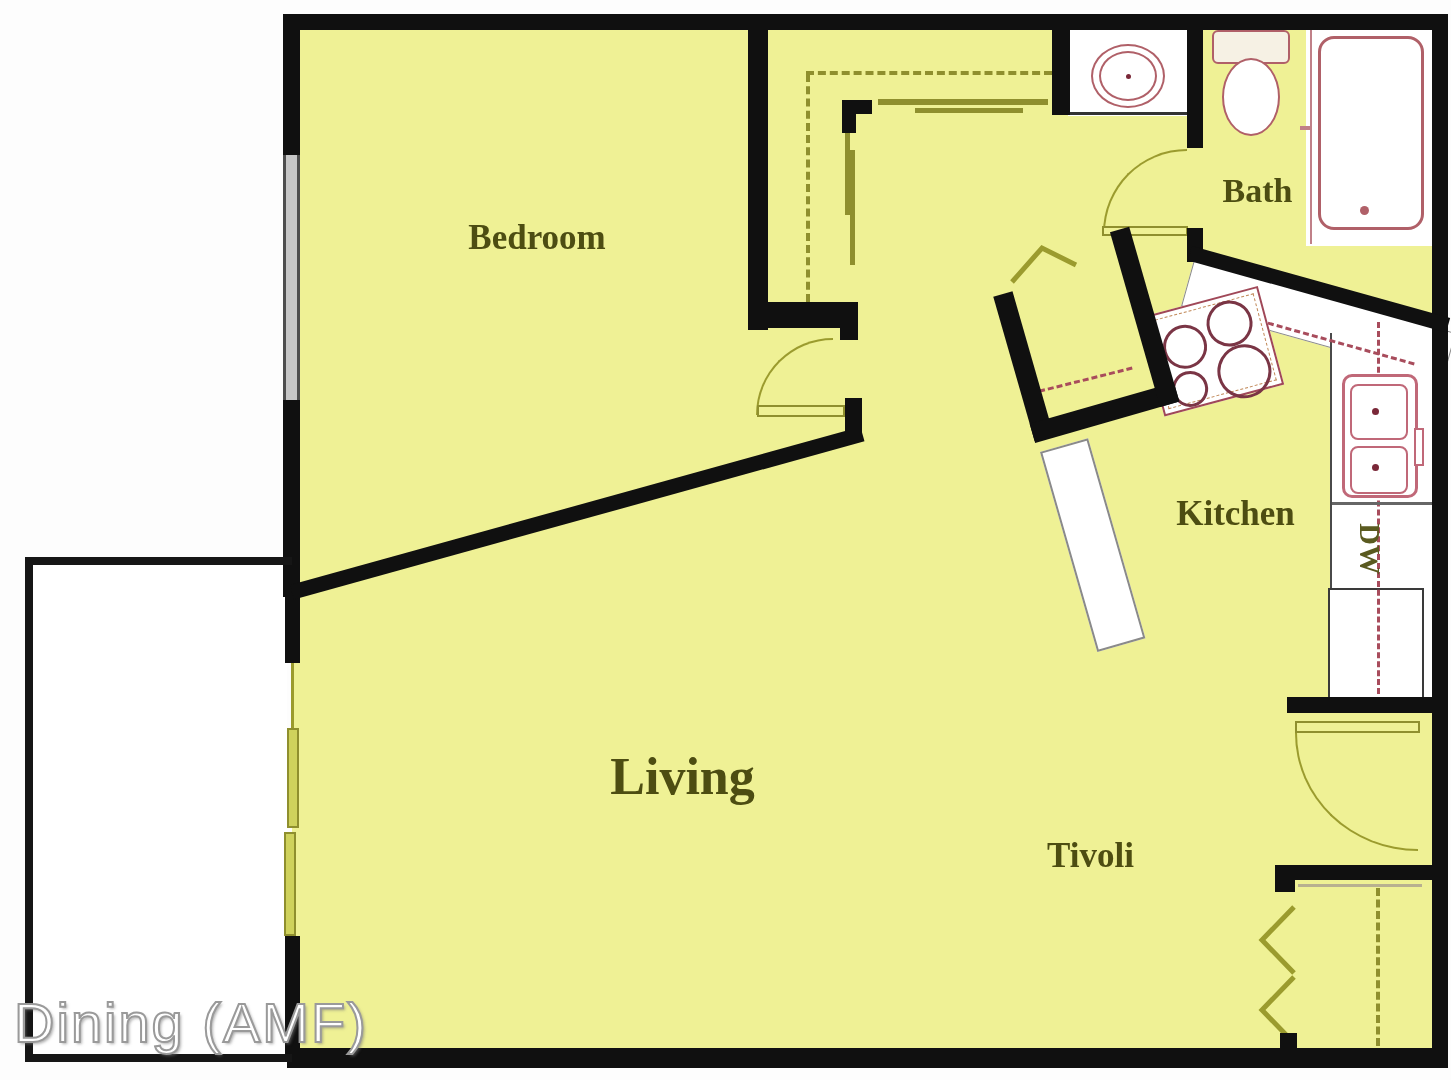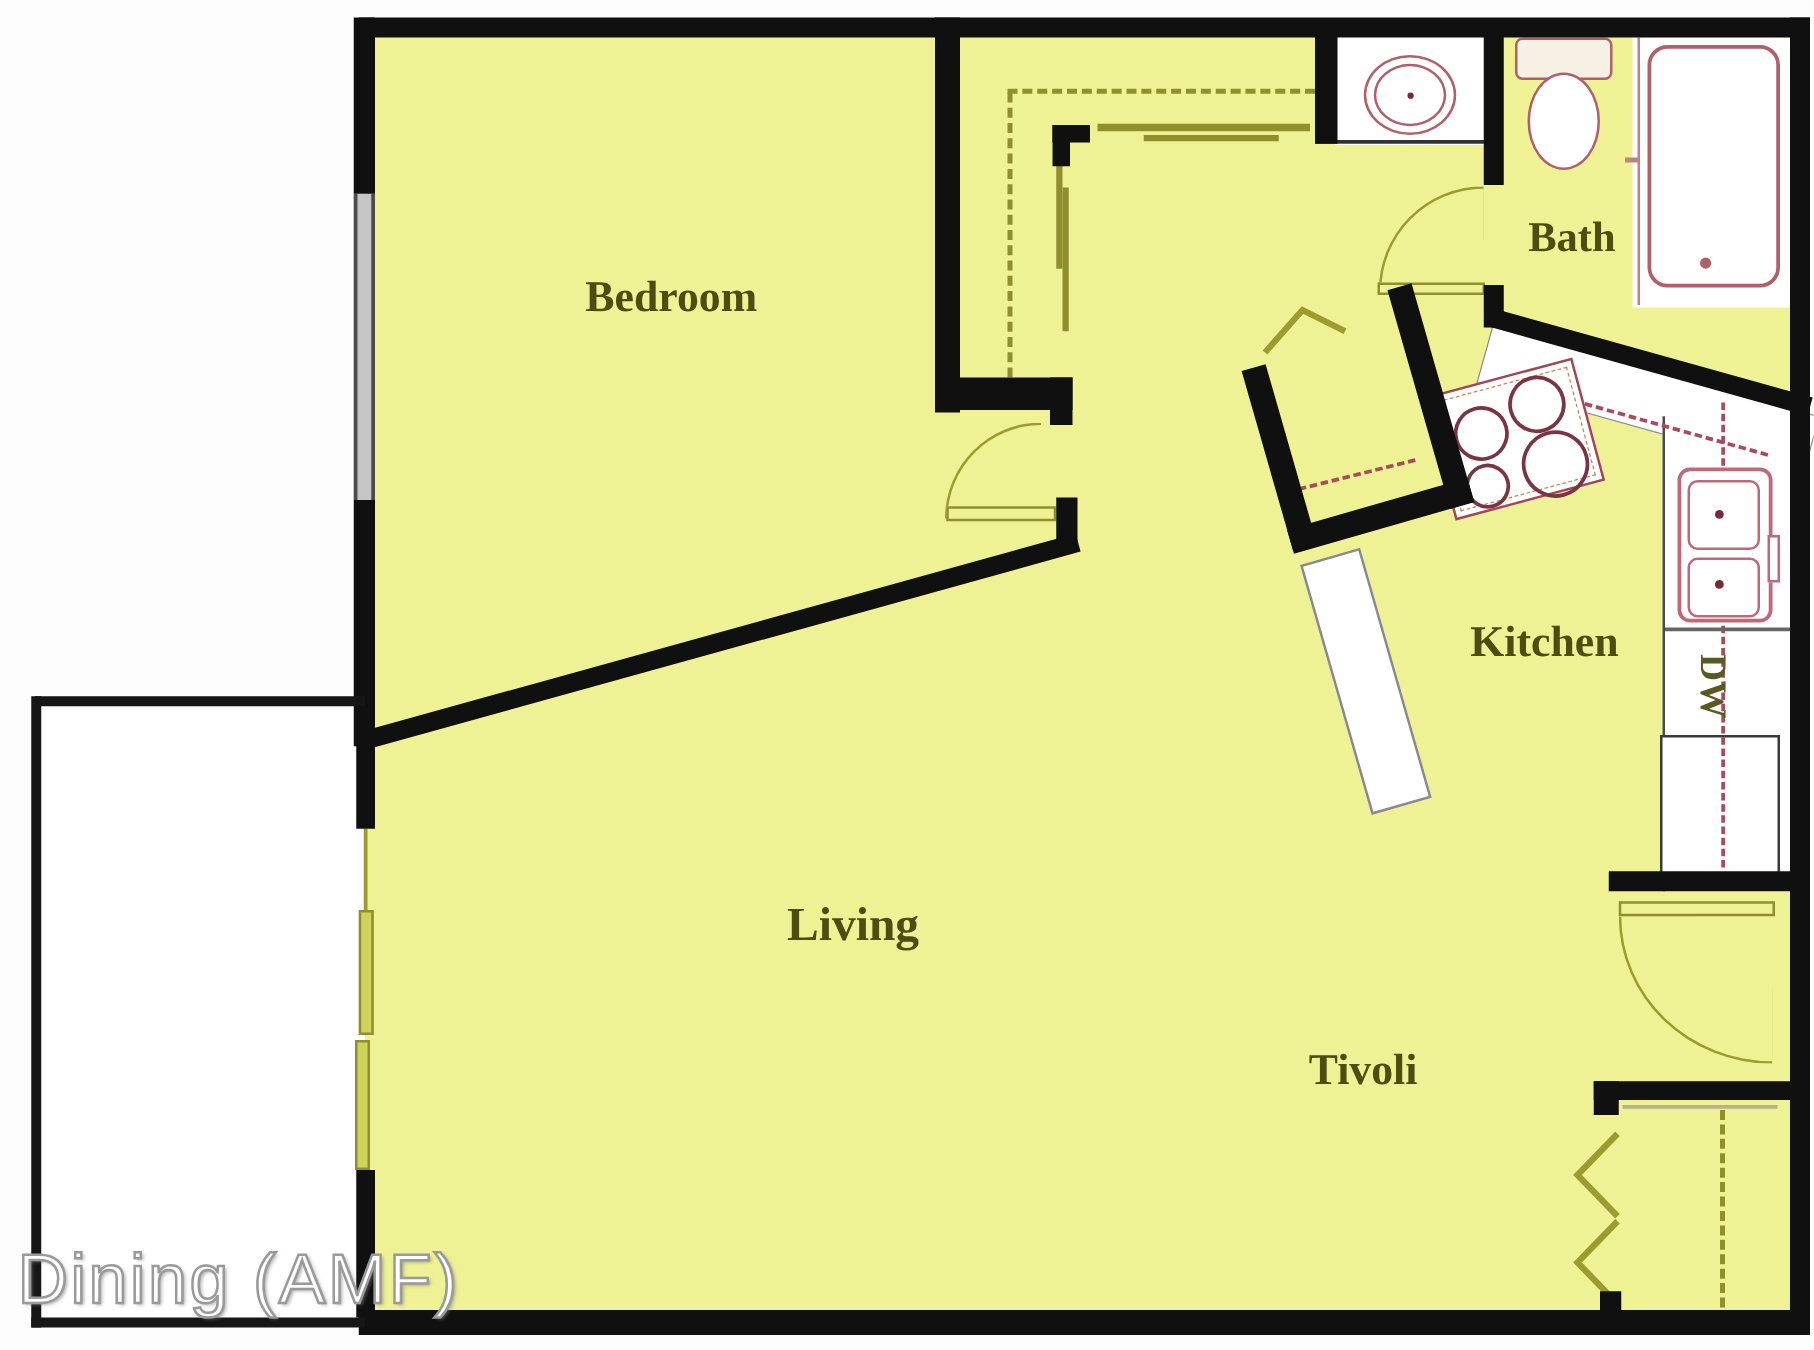--- a/index.html
+++ b/index.html
@@ -123,21 +123,21 @@
   #stove .bn{border:3px solid #7a3545;border-radius:50%;}
   #stove .b1{left:14px;top:16px;width:44px;height:44px;}
   #stove .b2{left:62px;top:4px;width:46px;height:46px;}
   #stove .b3{left:60px;top:50px;width:54px;height:54px;}
   #stove .b4{left:12px;top:62px;width:36px;height:36px;}
 
   
   .lbl{color:#4d4d12;font-weight:bold;text-align:center;white-space:nowrap;}
   #t-bedroom{left:452px;top:218px;width:170px;font-size:35px;}
   #t-bedroom-dims{left:448px;top:260px;width:170px;font-size:35px;}
-  #t-living{left:610px;top:718px;width:145px;font-size:38px;}
+  #t-living{left:610px;top:747px;width:145px;font-size:52px;}
   #t-living-dims{left:598px;top:764px;width:170px;font-size:38px;}
   #t-dining{left:1028px;top:836px;width:125px;font-size:35px;}
   #t-kitchen{left:1168px;top:494px;width:135px;font-size:35px;}
   #t-bath{left:1210px;top:172px;width:95px;font-size:34px;}
   #t-dw{left:1340px;top:516px;width:60px;height:66px;font-size:30px;color:#5a5a20;font-weight:bold;
         display:flex;align-items:center;justify-content:center;transform:rotate(90deg);}
 
   
   #watermark{left:14px;top:990px;font-family:"Liberation Sans",sans-serif;font-size:56px;
              color:#ffffff;letter-spacing:2px;z-index:50;

